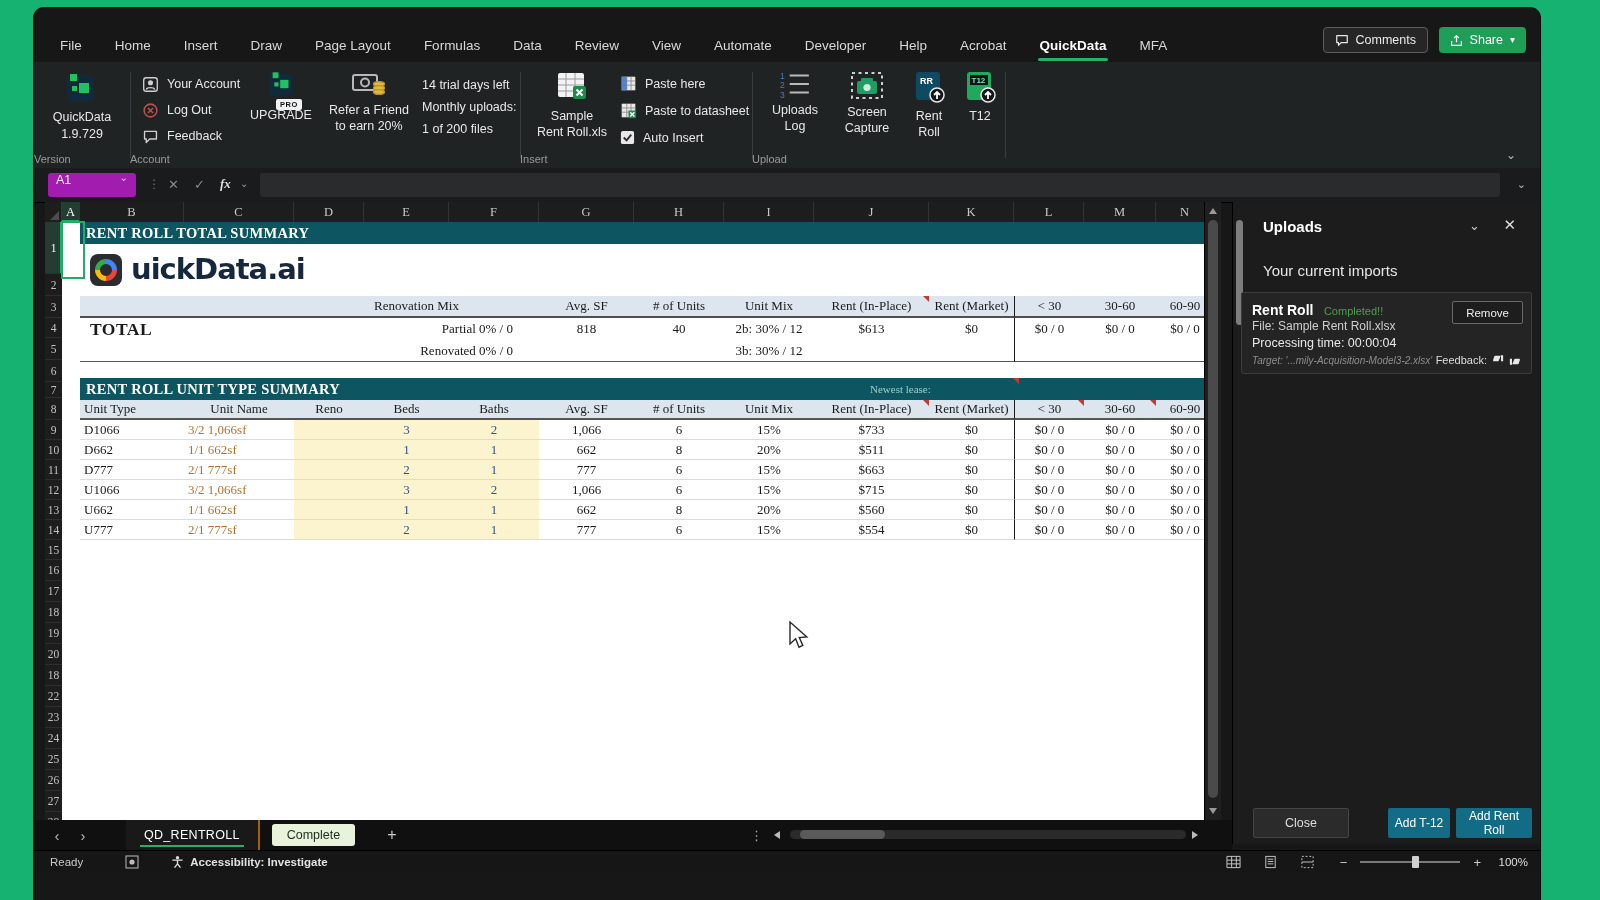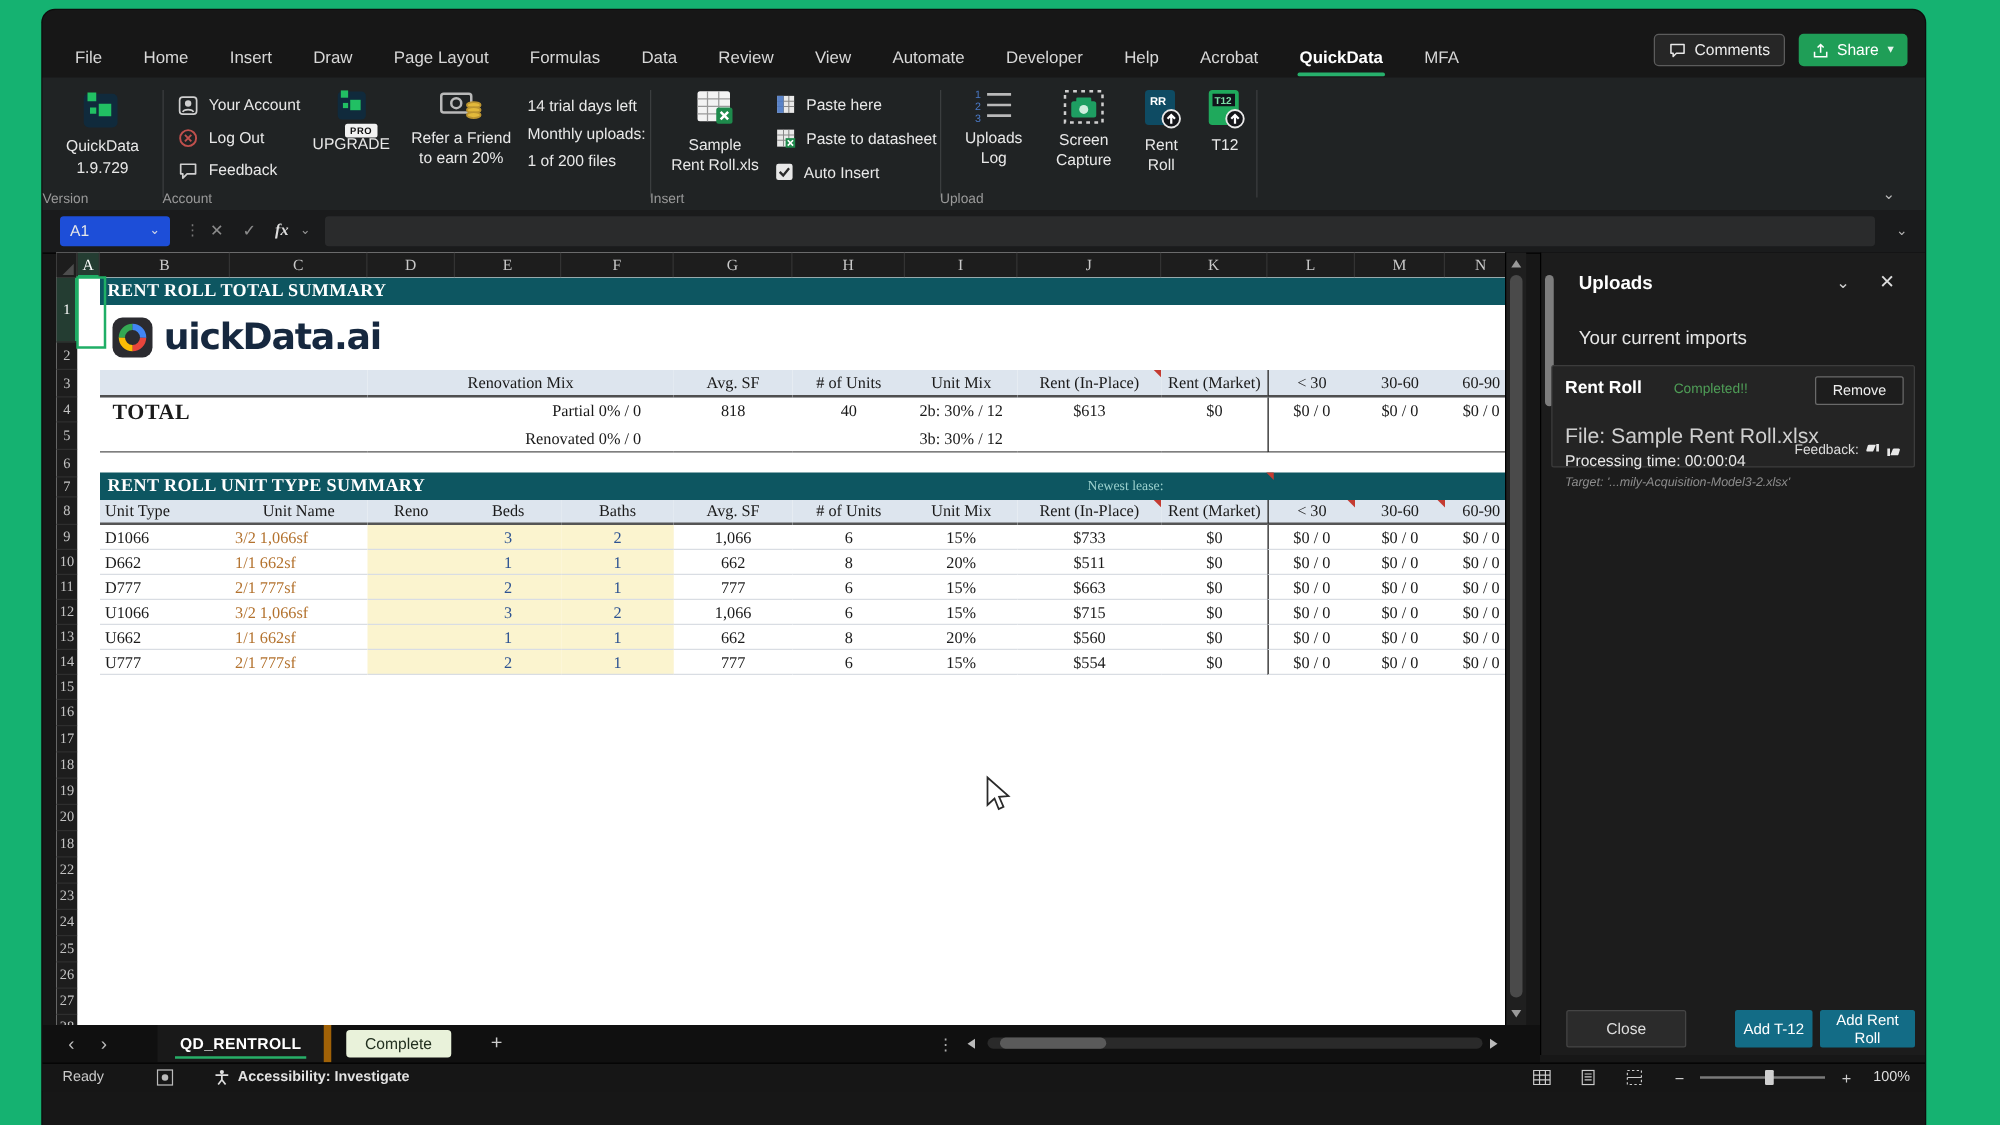--- a/index.html
+++ b/index.html
@@ -38,22 +38,22 @@
   .refer-col{position:absolute;left:188px;top:10px;width:102px;text-align:center;color:#e8e8e8;font-size:12.5px;line-height:16px}
   .stats-col{position:absolute;left:292px;top:12px;color:#e8e8e8;font-size:12.5px;line-height:22px}
   .ins-sample{position:absolute;left:8px;top:8px;width:88px;text-align:center;color:#e8e8e8;font-size:12.5px;line-height:16px}
   .ins-paste{position:absolute;left:100px;top:8px}
   .paste-row{display:flex;align-items:center;gap:8px;height:27px;font-size:12.5px;color:#e8e8e8}
   .up-col{position:absolute;top:8px;text-align:center;color:#e8e8e8;font-size:12.5px;line-height:16px}
   .ribbon-collapse{position:absolute;right:24px;bottom:6px;color:#bbb;font-size:12px}
 
   
   .fbar{position:absolute;top:160px;left:0;right:0;height:34px;background:#1a1b1c;border-bottom:1px solid #000}
-  .namebox{position:absolute;left:14px;top:5px;width:88px;height:24px;background:#1d4ed8;border-radius:3px;
-    color:#e8e8e8;font-size:12.5px;display:flex;align-items:center;justify-content:space-between;padding:0 8px;box-sizing:border-box}
+  .namebox{position:absolute;left:14px;top:5px;width:88px;height:24px;background:#a21caf;border-radius:3px;
+    color:#e8e8e8;font-size:12.5px;display:flex;justify-content:space-between;padding:0 8px;box-sizing:border-box}
   .fdots{position:absolute;left:114px;top:9px;color:#777;font-size:12px}
   .fx-x{position:absolute;left:134px;top:9px;color:#8a8a8a;font-size:13px}
   .fx-ok{position:absolute;left:160px;top:9px;color:#8a8a8a;font-size:13px}
   .fx-fx{position:absolute;left:186px;top:8px;color:#ddd;font-size:13px;font-style:italic;font-family:"Liberation Serif",serif}
   .fx-chev{position:absolute;left:206px;top:10px;color:#999;font-size:10px}
   .finput{position:absolute;left:226px;right:40px;top:5px;height:24px;background:#2a2b2c;border-radius:3px}
   .fchev{position:absolute;right:14px;top:10px;color:#bbb;font-size:11px}
 
   
   .gridwrap{position:absolute;left:11px;top:194px;width:1159px;height:618px;background:#fff;overflow:hidden}
@@ -109,39 +109,39 @@
   
   .panel{position:absolute;left:1198px;top:194px;width:308px;height:642px;background:#1c1c1c;border-left:1px solid #000;box-sizing:border-box}
   .ppill{position:absolute;left:3px;top:18px;width:7px;height:105px;background:#7d7d7d;border-radius:4px}
   .ptitle{position:absolute;left:30px;top:16px;font-size:15px;font-weight:bold;color:#fff}
   .pchev{position:absolute;right:60px;top:16px;color:#ccc;font-size:13px}
   .pclose{position:absolute;right:24px;top:14px;color:#ddd;font-size:15px}
   .pheading{position:absolute;left:30px;top:60px;font-size:15px;color:#e6e6e6}
   .pcard{position:absolute;left:8px;right:8px;top:90px;height:82px;background:#242424;border:1px solid #3c3c3c;
     border-radius:2px;padding:8px 10px;box-sizing:border-box}
   .pcard-name{font-weight:bold;color:#fff;font-size:14px}
-  .pcard-status{color:#4f9e57;font-size:11px;margin-left:21px}
+  .pcard-status{color:#4f9e57;font-size:11px;margin-left:6px}
   .pcard-remove{position:absolute;right:8px;top:8px;height:23px;padding:0 13px;background:#1d1d1d;
     border:1px solid #6a6a6a;color:#eee;font-size:11.5px;border-radius:2px}
-  .pcard-file{font-size:17px;color:#cfcfcf;margin-top:20px}
+  .pcard-file{font-size:12px;color:#cfcfcf;margin-top:0}
   .pcard-proc{font-size:12.5px;color:#e8e8e8;margin-top:3px}
   .pcard-target{font-size:10px;color:#8d8d8d;font-style:italic;margin-top:5px;display:inline-block}
   .pcard-feedback{position:absolute;right:10px;bottom:7px;font-size:11px;color:#ddd;display:flex;gap:5px;}
   .pbtn-close{position:absolute;left:20px;bottom:6px;width:96px;height:30px;background:#2b2b2b;border:1px solid #454545;
     color:#ddd;font-size:12.5px;border-radius:2px}
   .pbtn-teal{position:absolute;bottom:6px;height:30px;background:#136c86;border:none;color:#fff;font-size:12px;border-radius:2px}
   .pbtn-t12{right:90px;width:62px}
   .pbtn-rr{right:8px;width:76px}
 
   
   .tabbar{position:absolute;left:0;right:308px;top:812px;height:30px;background:#101010;display:flex;align-items:center}
   .tnav{color:#bbb;font-size:15px;width:26px;text-align:center}
   .tnav.first{margin-left:10px}
-  .tab-active{margin-left:30px;padding:0 18px;height:100%;display:flex;align-items:center;color:#fff;font-weight:bold;
-    font-size:12.5px;letter-spacing:.3px;position:relative;background:#191919;border-right:6px solid #a16207}
+  .tab-active{margin-left:30px;padding:0 18px;height:100%;display:flex;align-items:center;color:#fff;font-weight:normal;
+    font-size:12.5px;letter-spacing:.3px;position:relative;background:#191919;border-right:2px solid #a16207}
   .tab-active::after{content:"";position:absolute;left:14px;right:14px;bottom:3px;height:2.5px;background:#27ae68}
   .tab-complete{margin-left:12px;padding:0 15px;height:22px;background:#e9f2da;color:#22301f;border-radius:3px;
     display:flex;align-items:center;font-size:12.5px}
   .tab-add{margin-left:32px;color:#ccc;font-size:16px}
   .tab-dots{position:absolute;left:716px;color:#aaa;font-size:13px}
   .harr{position:absolute;top:11px;width:0;height:0;border-top:4.5px solid transparent;border-bottom:4.5px solid transparent}
   .harr.l{left:740px;border-right:6px solid #bbb}
   .harr.r{left:1158px;border-left:6px solid #bbb}
   .htrack{position:absolute;left:756px;width:396px;top:10px;height:9px;background:#2a2a2a;border-radius:5px}
   .hthumb{position:absolute;left:10px;width:85px;top:0;height:9px;background:#5a5a5a;border-radius:5px}

